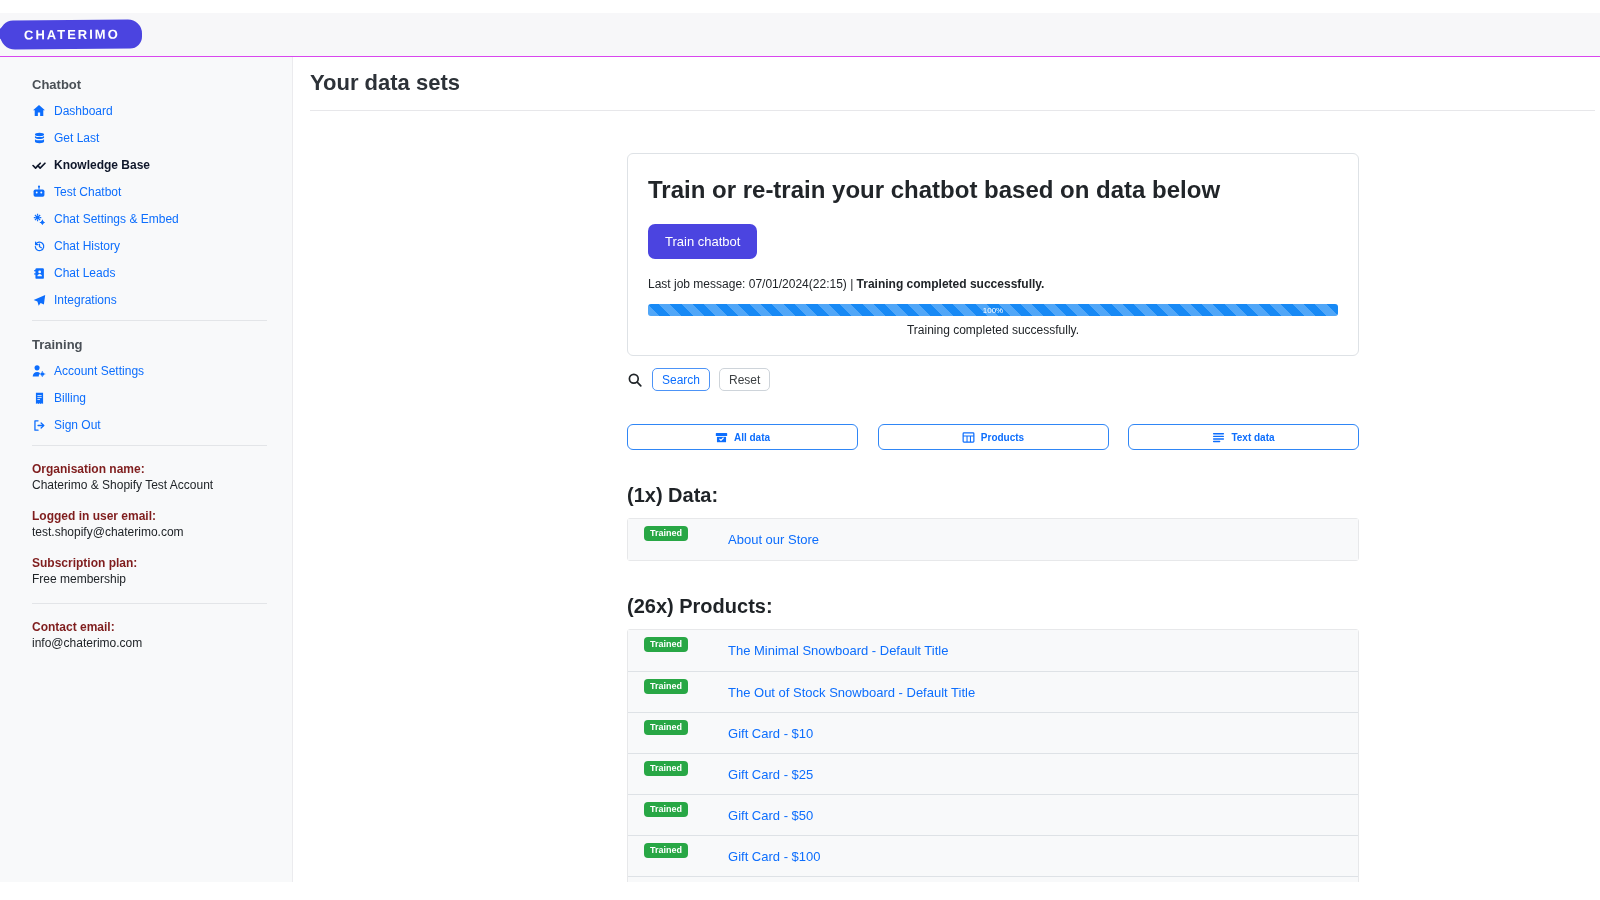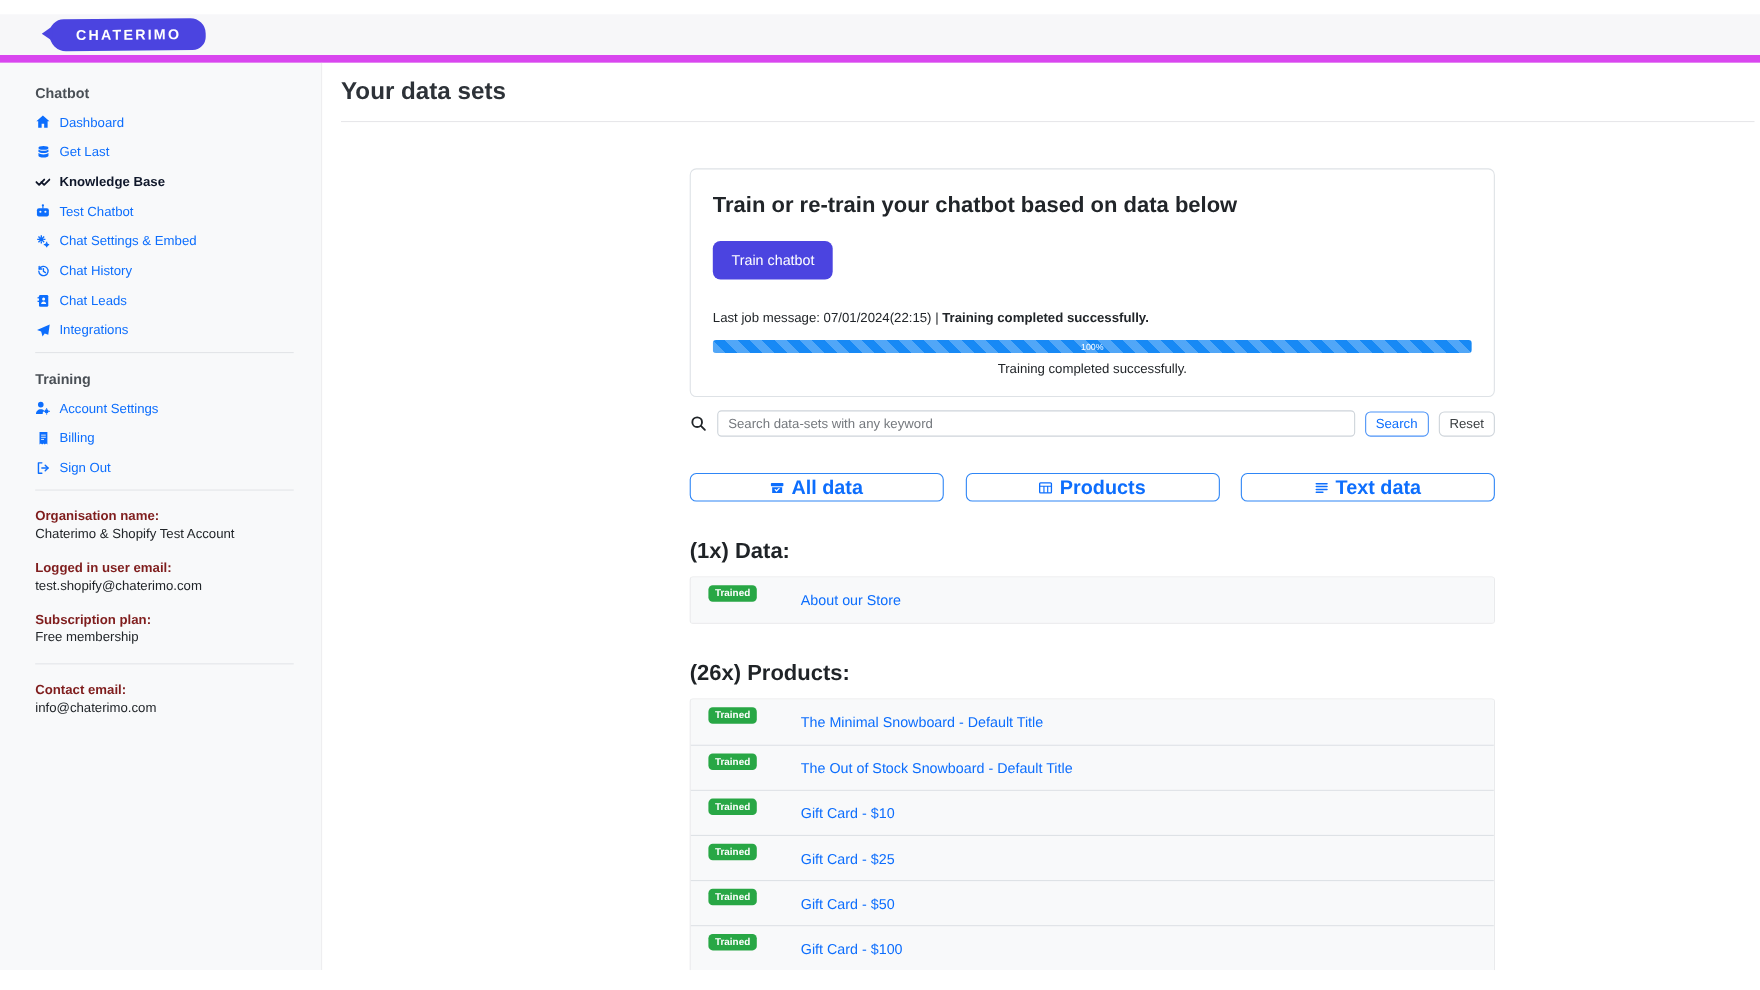--- a/index.html
+++ b/index.html
@@ -1,22 +1,22 @@
 <!DOCTYPE html>
 <html><head>
 <meta charset="utf-8">
 <style>
   * { margin:0; padding:0; box-sizing:border-box; }
   html,body { width:1600px; height:900px; background:#ffffff;
     font-family:"Liberation Sans", sans-serif; color:#212529; overflow:hidden; }
 
   
   .topstrip { height:13px; background:#ffffff; }
-  .header { height:44px; background:#f7f7f9; border-bottom:7px solid #d946ef;
-    display:flex; align-items:center; padding-left:45px; }
+  .header { height:44px; background:#f7f7f9; border-bottom:1px solid #d946ef;
+    display:flex; align-items:center; }
   .logo { position:relative; background:#4b44e0; color:#fff; font-weight:700;
     font-size:13px; letter-spacing:2px; padding:7px 22px 7px 24px;
     border-radius:13px 14px 12px 15px; transform:rotate(-0.5deg); cursor:pointer; }
   .logo::before { content:""; position:absolute; left:-7px; top:6px;
     border-top:7px solid transparent; border-bottom:7px solid transparent;
     border-right:10px solid #4b44e0; }
 
   
   .layout { display:flex; height:825px; overflow:hidden; }
   .sidebar { width:293px; min-width:293px; background:#f8f9fa;
@@ -35,24 +35,24 @@
   .info-label { font-size:12px; font-weight:700; color:#7f1d1d; margin-bottom:2px; }
   .info-value { font-size:12px; color:#212529; }
 
   
   .page-title { font-size:22px; font-weight:600; color:#2d3238; margin-left:17px; }
   .title-rule { border:none; border-top:1px solid #e7e7ea; margin:14px 5px 0 17px; }
   .content-col { width:732px; margin-left:334px; }
 
   .train-card { margin-top:42px; border:1px solid #dee2e6; border-radius:6px;
     padding:22px 20px 18px 20px; }
-  .train-card h2 { font-size:20px; font-weight:700; color:#212529; margin-bottom:20px; }
+  .train-card h2 { font-size:24px; font-weight:700; color:#212529; margin-bottom:20px; }
   .train-btn { background:#4b44e0; color:#fff; border:none; border-radius:7px;
     font-size:13px; font-weight:500; padding:10px 17px; cursor:pointer;
-    font-family:"Liberation Sans", sans-serif; margin-bottom:28px; }
+    font-family:"Liberation Sans", sans-serif; margin-bottom:18px; }
   .job-line { font-size:12px; color:#212529; margin-bottom:13px; }
   .job-line .bold { font-weight:700; }
   .progress { height:12px; background:#e9ecef; border-radius:3px; overflow:hidden; }
   .progress-fill { height:100%; background:#1789f5;
     background-image:repeating-linear-gradient(45deg, rgba(255,255,255,.25) 0 8px, transparent 8px 16px);
     display:flex; align-items:center; justify-content:center;
     color:#fff; font-size:8px; }
   .progress-caption { text-align:center; font-size:12px; color:#212529; margin-top:7px; }
 
   .search-row { display:flex; align-items:center; margin-top:12px; gap:9px; }
@@ -63,21 +63,21 @@
   .search-input::placeholder { color:#75797e; }
   .btn-search { height:23px; padding:0 9px; background:#fff; color:#0d6efd;
     border:1px solid #4c93f7; border-radius:5px; font-size:12px; cursor:pointer;
     font-family:"Liberation Sans", sans-serif; }
   .btn-reset { height:23px; padding:0 9px; background:#fff; color:#3c4043;
     border:1px solid #ced4da; border-radius:5px; font-size:12px; cursor:pointer;
     font-family:"Liberation Sans", sans-serif; }
 
   .filter-row { display:flex; justify-content:space-between; margin-top:33px; }
   .filter-btn { width:231px; height:26px; background:#fff; border:1px solid #2f86f6;
-    border-radius:6px; color:#0d6efd; font-size:18px; font-weight:600;
+    border-radius:6px; color:#0d6efd; font-size:10px; font-weight:600;
     display:flex; align-items:center; justify-content:center; gap:6px; cursor:pointer;
     font-family:"Liberation Sans", sans-serif; }
   .filter-btn .icon { display:inline-flex; width:13px; height:13px; }
 
   .section-heading { font-size:20px; font-weight:700; color:#1f2327; margin-top:34px; }
   .data-list { margin-top:11px; border:1px solid #e7e8ea; border-radius:3px; }
   .data-row { height:41px; background:#f8f9fa; display:flex; align-items:center;
     padding-left:16px; cursor:pointer; }
   .data-row + .data-row { border-top:1px solid #dee2e6; }
   .badge-trained { background:#28a745; color:#fff; font-size:9px; font-weight:700;
@@ -310,21 +310,20 @@
             <span>100%</span>
           </div>
         </div>
         <div class="progress-caption">Training completed successfully.</div>
       </div>
 
       <div class="search-row">
         <span class="search-glyph"><svg viewBox="0 0 16 16" width="16" height="16">
               <use href="#i-search"></use>
             </svg></span>
-        <input class="search-input" type="text" placeholder="Search data-sets with any keyword" style="">
         <button class="btn-search">Search</button>
         <button class="btn-reset">Reset</button>
       </div>
 
       <div class="filter-row">
         <button class="filter-btn">
           <span class="icon">
               <svg viewBox="0 0 16 16" width="13" height="13">
                 <use href="#i-archive"></use>
               </svg>

